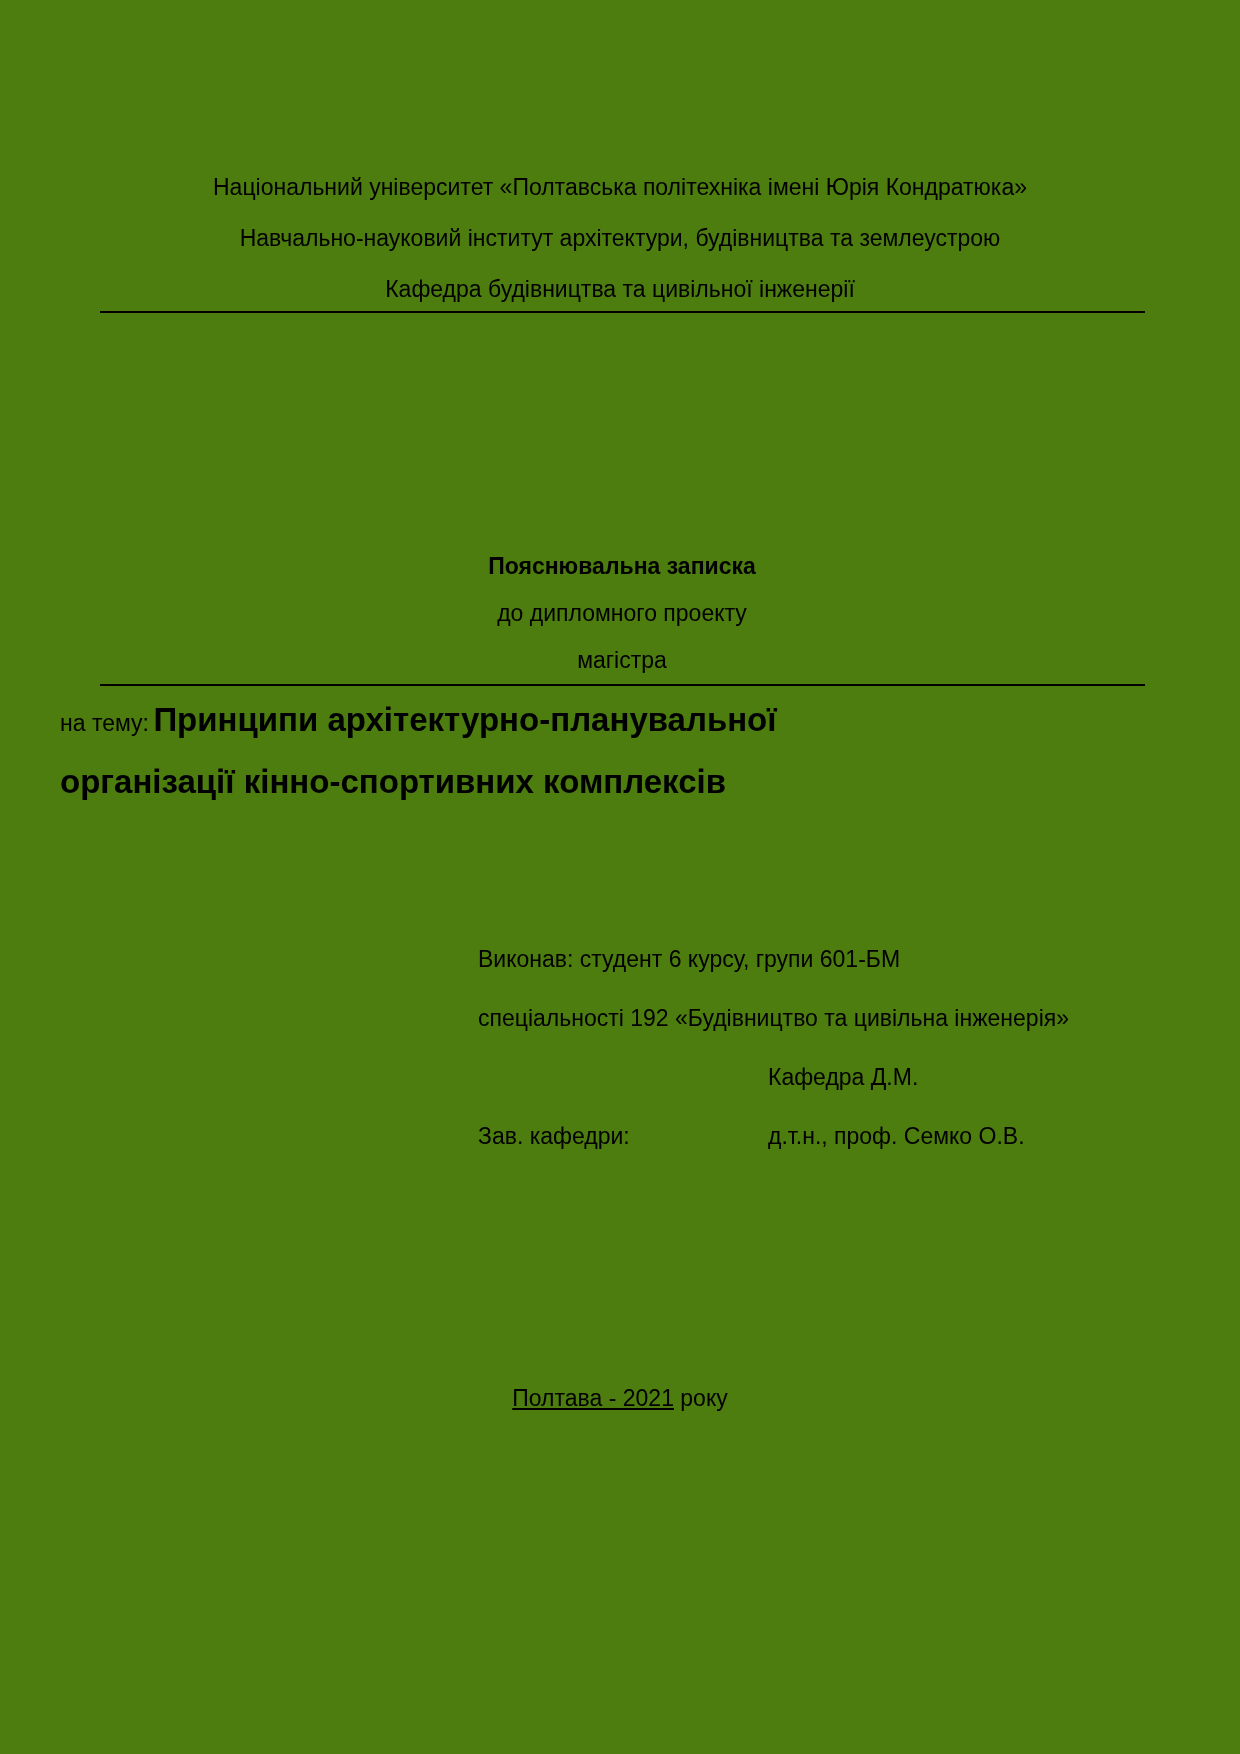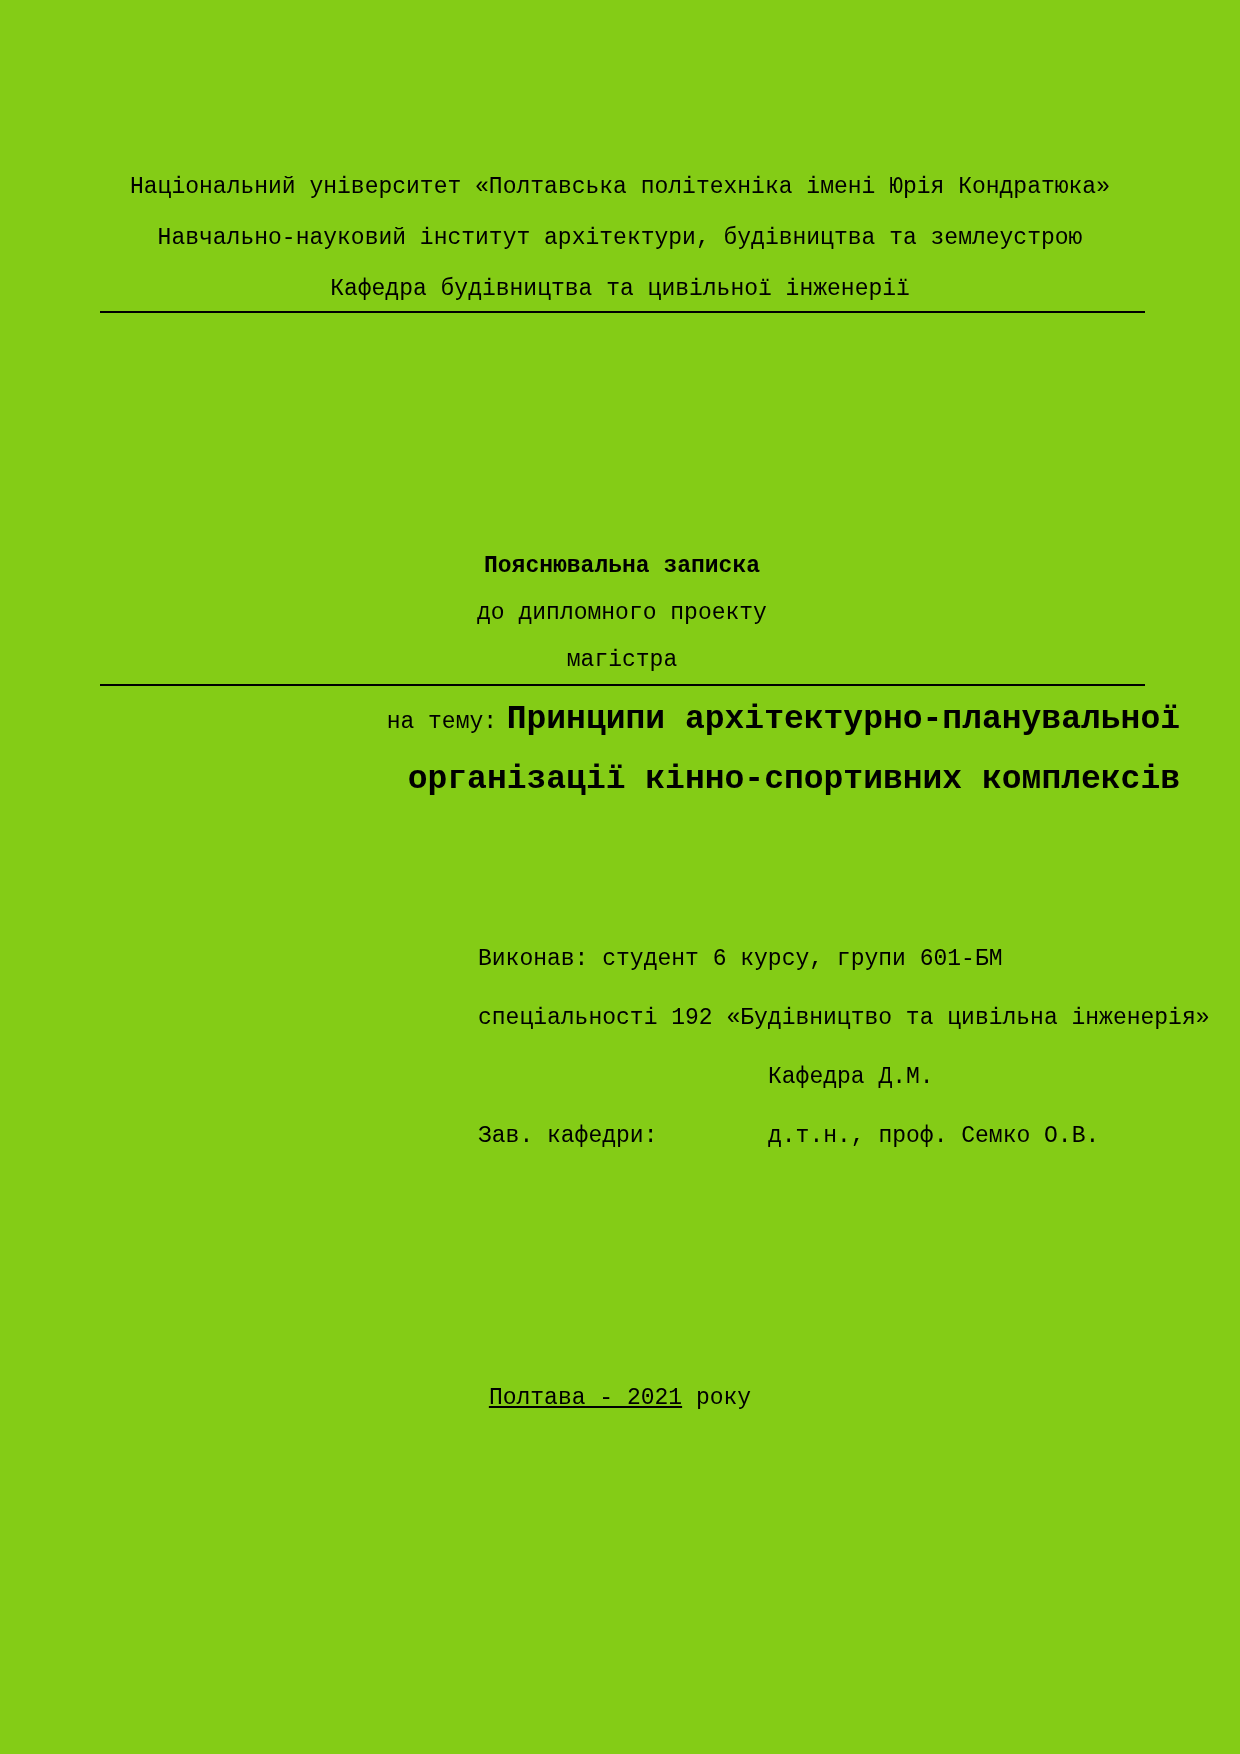--- a/index.html
+++ b/index.html
@@ -4,23 +4,23 @@
 <style>
   html, body {
     margin: 0;
     padding: 0;
     background: #ffffff;
   }
   .page {
     position: relative;
     width: 1240px;
     height: 1754px;
-    background: #84cc16;
+    background: #4d7c0f;
     color: #000000;
-    font-family: Liberation Mono, monospace;
+    font-family: Liberation Sans, sans-serif;
     overflow: hidden;
   }
 
   
   .header {
     position: absolute;
     top: 162px;
     left: 90px;
     right: 90px;
     text-align: center;
@@ -52,21 +52,21 @@
     line-height: 47px;
   }
   .doc-type { font-weight: bold; }
 
   
   .topic {
     position: absolute;
     top: 692px;
     left: 60px;
     right: 60px;
-    text-align: right;
+    text-align: left;
     line-height: 56px;
   }
   .topic-label {
     font-size: 23px;
     font-weight: normal;
   }
   .topic-title {
     font-size: 33px;
     font-weight: bold;
   }

